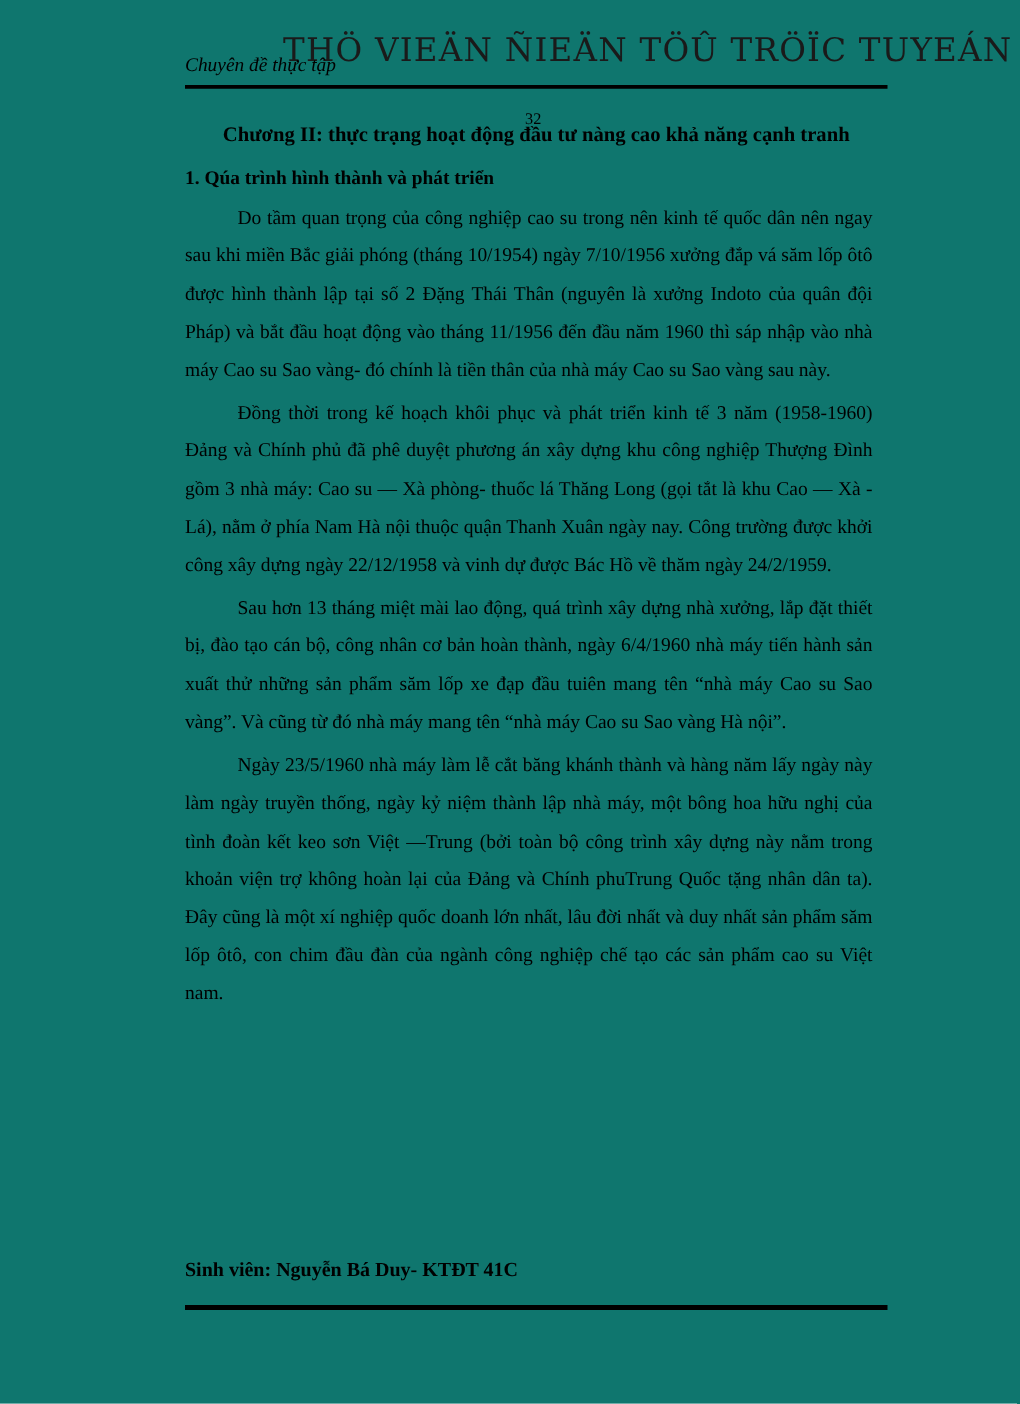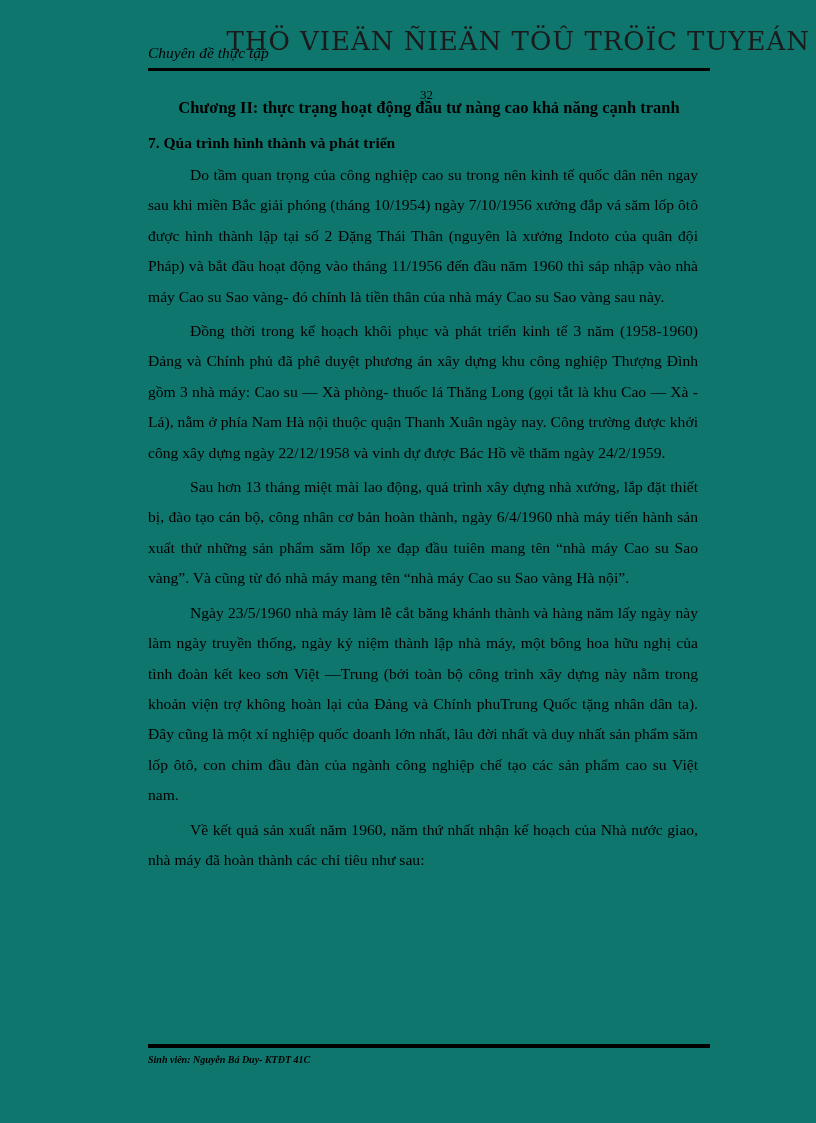--- a/index.html
+++ b/index.html
@@ -88,25 +88,24 @@
     position: absolute;
     left: 148px;
     top: 1044px;
     width: 562px;
     height: 4px;
     background: #000;
   }
   .footer {
     position: absolute;
     left: 148px;
-    top: 1054px;
+    top: 1008px;
     width: 562px;
-    font-style: italic;
     font-weight: bold;
-    font-size: 10px;
+    font-size: 16px;
   }
 </style>
 </head>
 <body>
 
 <div class="page">
 
   <div class="watermark">THÖ VIEÄN ÑIEÄN TÖÛ TRÖÏC TUYEÁN</div>
 
   <div class="header">
@@ -115,25 +114,24 @@
   </div>
 
   <div class="rule-top"></div>
 
   <div class="content">
     <h1 class="chapter">
       <span>Chương II: thực trạng hoạt động đầu tư nàng cao khả năng cạnh tranh</span>
       <br>
     </h1>
 
-    <div class="sec bold">7. Qúa trình hình thành và phát triển</div>
+    <div class="sec bold">1. Qúa trình hình thành và phát triển</div>
 
     <p class="body">Do tầm quan trọng của công nghiệp cao su trong nên kinh tế quốc dân nên ngay sau khi miền Bắc giải phóng (tháng 10/1954) ngày 7/10/1956 xưởng đắp vá săm lốp ôtô được hình thành lập tại số 2 Đặng Thái Thân (nguyên là xưởng Indoto của quân đội Pháp) và bắt đầu hoạt động vào tháng 11/1956 đến đầu năm 1960 thì sáp nhập vào nhà máy Cao su Sao vàng- đó chính là tiền thân của nhà máy Cao su Sao vàng sau này.</p>
     <p class="body">Đồng thời trong kế hoạch khôi phục và phát triển kinh tế 3 năm (1958-1960) Đảng và Chính phủ đã phê duyệt phương án xây dựng khu công nghiệp Thượng Đình gồm 3 nhà máy: Cao su — Xà phòng- thuốc lá Thăng Long (gọi tắt là khu Cao — Xà - Lá), nằm ở phía Nam Hà nội thuộc quận Thanh Xuân ngày nay. Công  trường được khởi công xây dựng ngày 22/12/1958 và vinh dự được Bác Hồ về thăm ngày 24/2/1959.</p>
     <p class="body">Sau hơn 13 tháng miệt mài lao động, quá trình xây dựng nhà xưởng, lắp đặt thiết bị, đào tạo cán bộ, công nhân cơ bản hoàn thành, ngày 6/4/1960 nhà máy tiến hành sản xuất thử những sản phẩm săm lốp xe đạp đầu tuiên mang tên “nhà máy Cao su Sao vàng”. Và cũng từ đó nhà máy mang tên “nhà máy Cao su Sao vàng Hà nội”.</p>
     <p class="body">Ngày 23/5/1960 nhà máy làm lễ cắt băng khánh thành và hàng năm lấy ngày này làm ngày truyền thống, ngày kỷ niệm thành lập nhà máy, một bông hoa hữu nghị của tình đoàn kết keo sơn Việt —Trung (bởi toàn bộ công trình xây dựng này nằm trong khoản viện trợ không hoàn lại của Đảng và Chính phuTrung Quốc tặng nhân dân ta). Đây cũng là một xí nghiệp quốc doanh lớn nhất, lâu đời nhất và duy nhất sản phẩm săm lốp ôtô, con chim đầu đàn của ngành công nghiệp chế tạo các sản phẩm cao su Việt nam.</p>
-    <p class="body">Về kết quả sản xuất năm 1960, năm thứ nhất nhận kế hoạch của Nhà nước giao, nhà máy đã hoàn thành các chỉ tiêu như sau:</p>
   </div>
 
   <div class="rule-bottom"></div>
   <div class="footer">Sinh viên: Nguyễn Bá Duy- KTĐT 41C</div>
 
 </div>
 
 </body></html>

